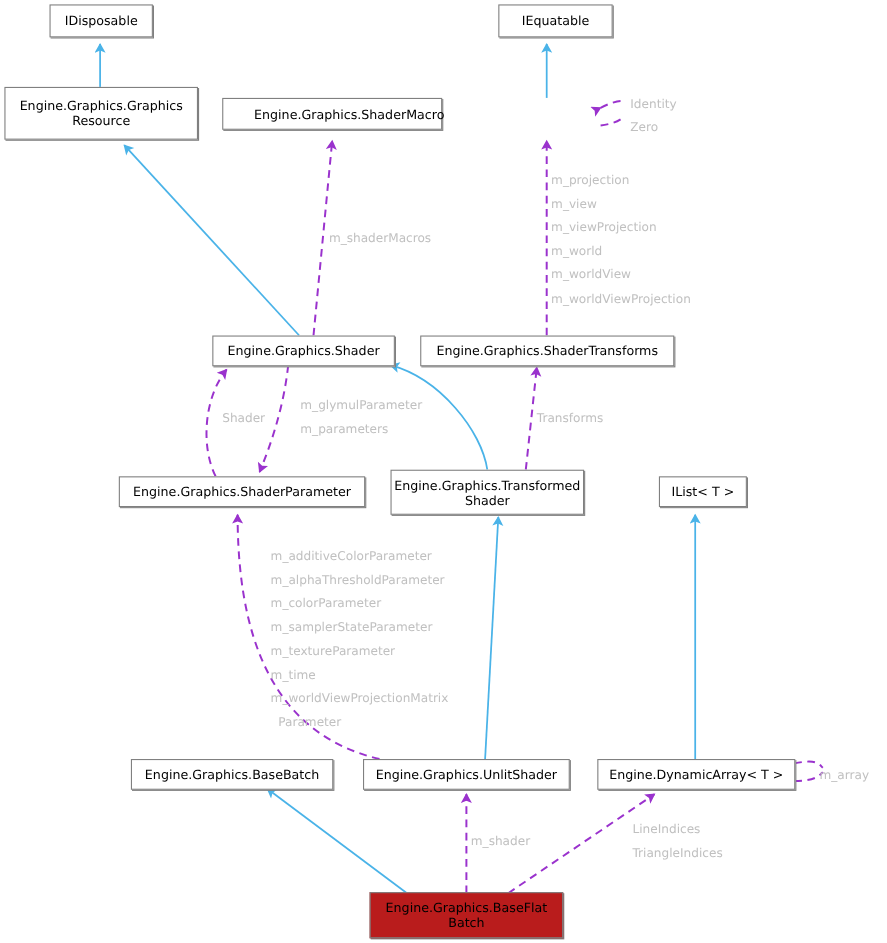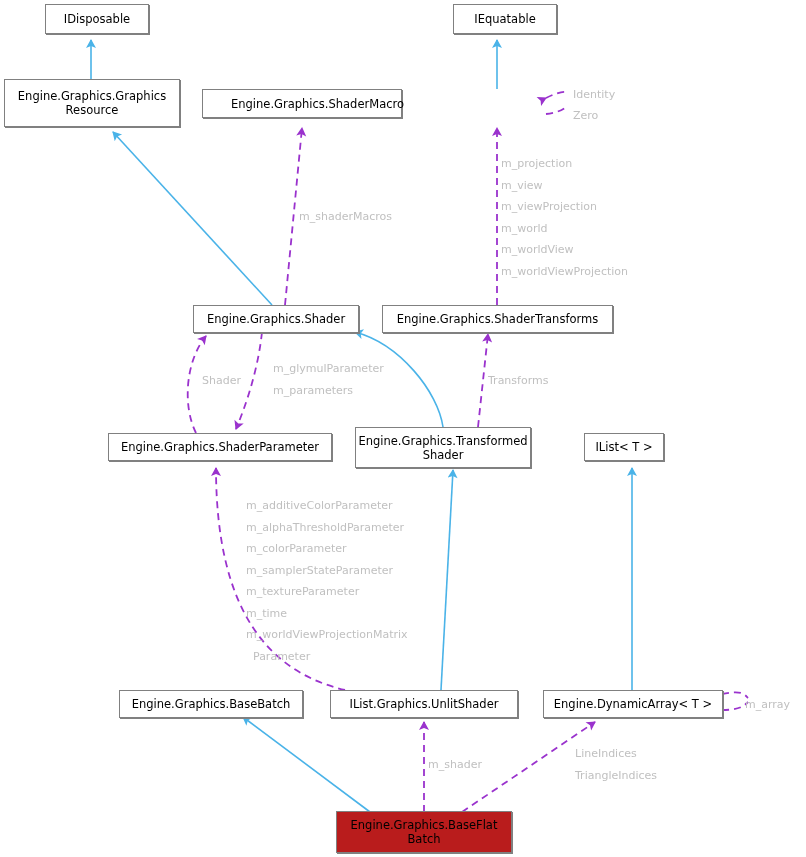--- a/index.html
+++ b/index.html
@@ -96,21 +96,21 @@
       <path d="M722,694 C742,690 744,694 748,698" marker-start="url(#ah-purple)"></path>
       <path d="M722,710 C740,710 744,706 748,702"></path>
     </g>
 
     <g stroke="#4ab3e8" stroke-width="1.6" fill="none">
 
       <path d="M452,812 L446,812"></path>
     </g>
   </svg>
 
-  <div class="node" style="left:45px;top:4px;width:104px;height:30px;">
+  <div class="node" style="left:45px;top:4px;width:94px;height:30px;">
     <span>IDisposable</span>
   </div>
 
   <div class="node" style="left:453px;top:4px;width:104px;height:30px;">
     <span>IEquatable</span>
   </div>
 
   <div class="node" style="left:4px;top:79px;width:176px;height:48px;">
     <span class="wrap">Engine.Graphics.Graphics<br>Resource</span>
   </div>
@@ -129,30 +129,30 @@
   </div>
 
   <div class="node" style="left:108px;top:433px;width:224px;height:28px;">
     <span>Engine.Graphics.ShaderParameter</span>
   </div>
 
   <div class="node" style="left:355px;top:427px;width:176px;height:41px;">
     <span class="wrap">Engine.Graphics.Transformed<br>Shader</span>
   </div>
 
-  <div class="node" style="left:584px;top:433px;width:80px;height:28px;">
+  <div class="node" style="left:599px;top:433px;width:80px;height:28px;">
     <span>IList&lt; T &gt;</span>
   </div>
 
   <div class="node" style="left:119px;top:690px;width:184px;height:28px;">
     <span>Engine.Graphics.BaseBatch</span>
   </div>
 
   <div class="node" style="left:330px;top:690px;width:188px;height:28px;">
-    <span>IList.Graphics.UnlitShader</span>
+    <span>Engine.Graphics.UnlitShader</span>
   </div>
 
   <div class="node" style="left:543px;top:690px;width:180px;height:28px;">
     <span>Engine.DynamicArray&lt; T &gt;</span>
   </div>
 
   <div class="node highlight" style="left:336px;top:811px;width:176px;height:42px;">
     <span class="wrap">Engine.Graphics.BaseFlat<br>Batch</span>
   </div>
 

